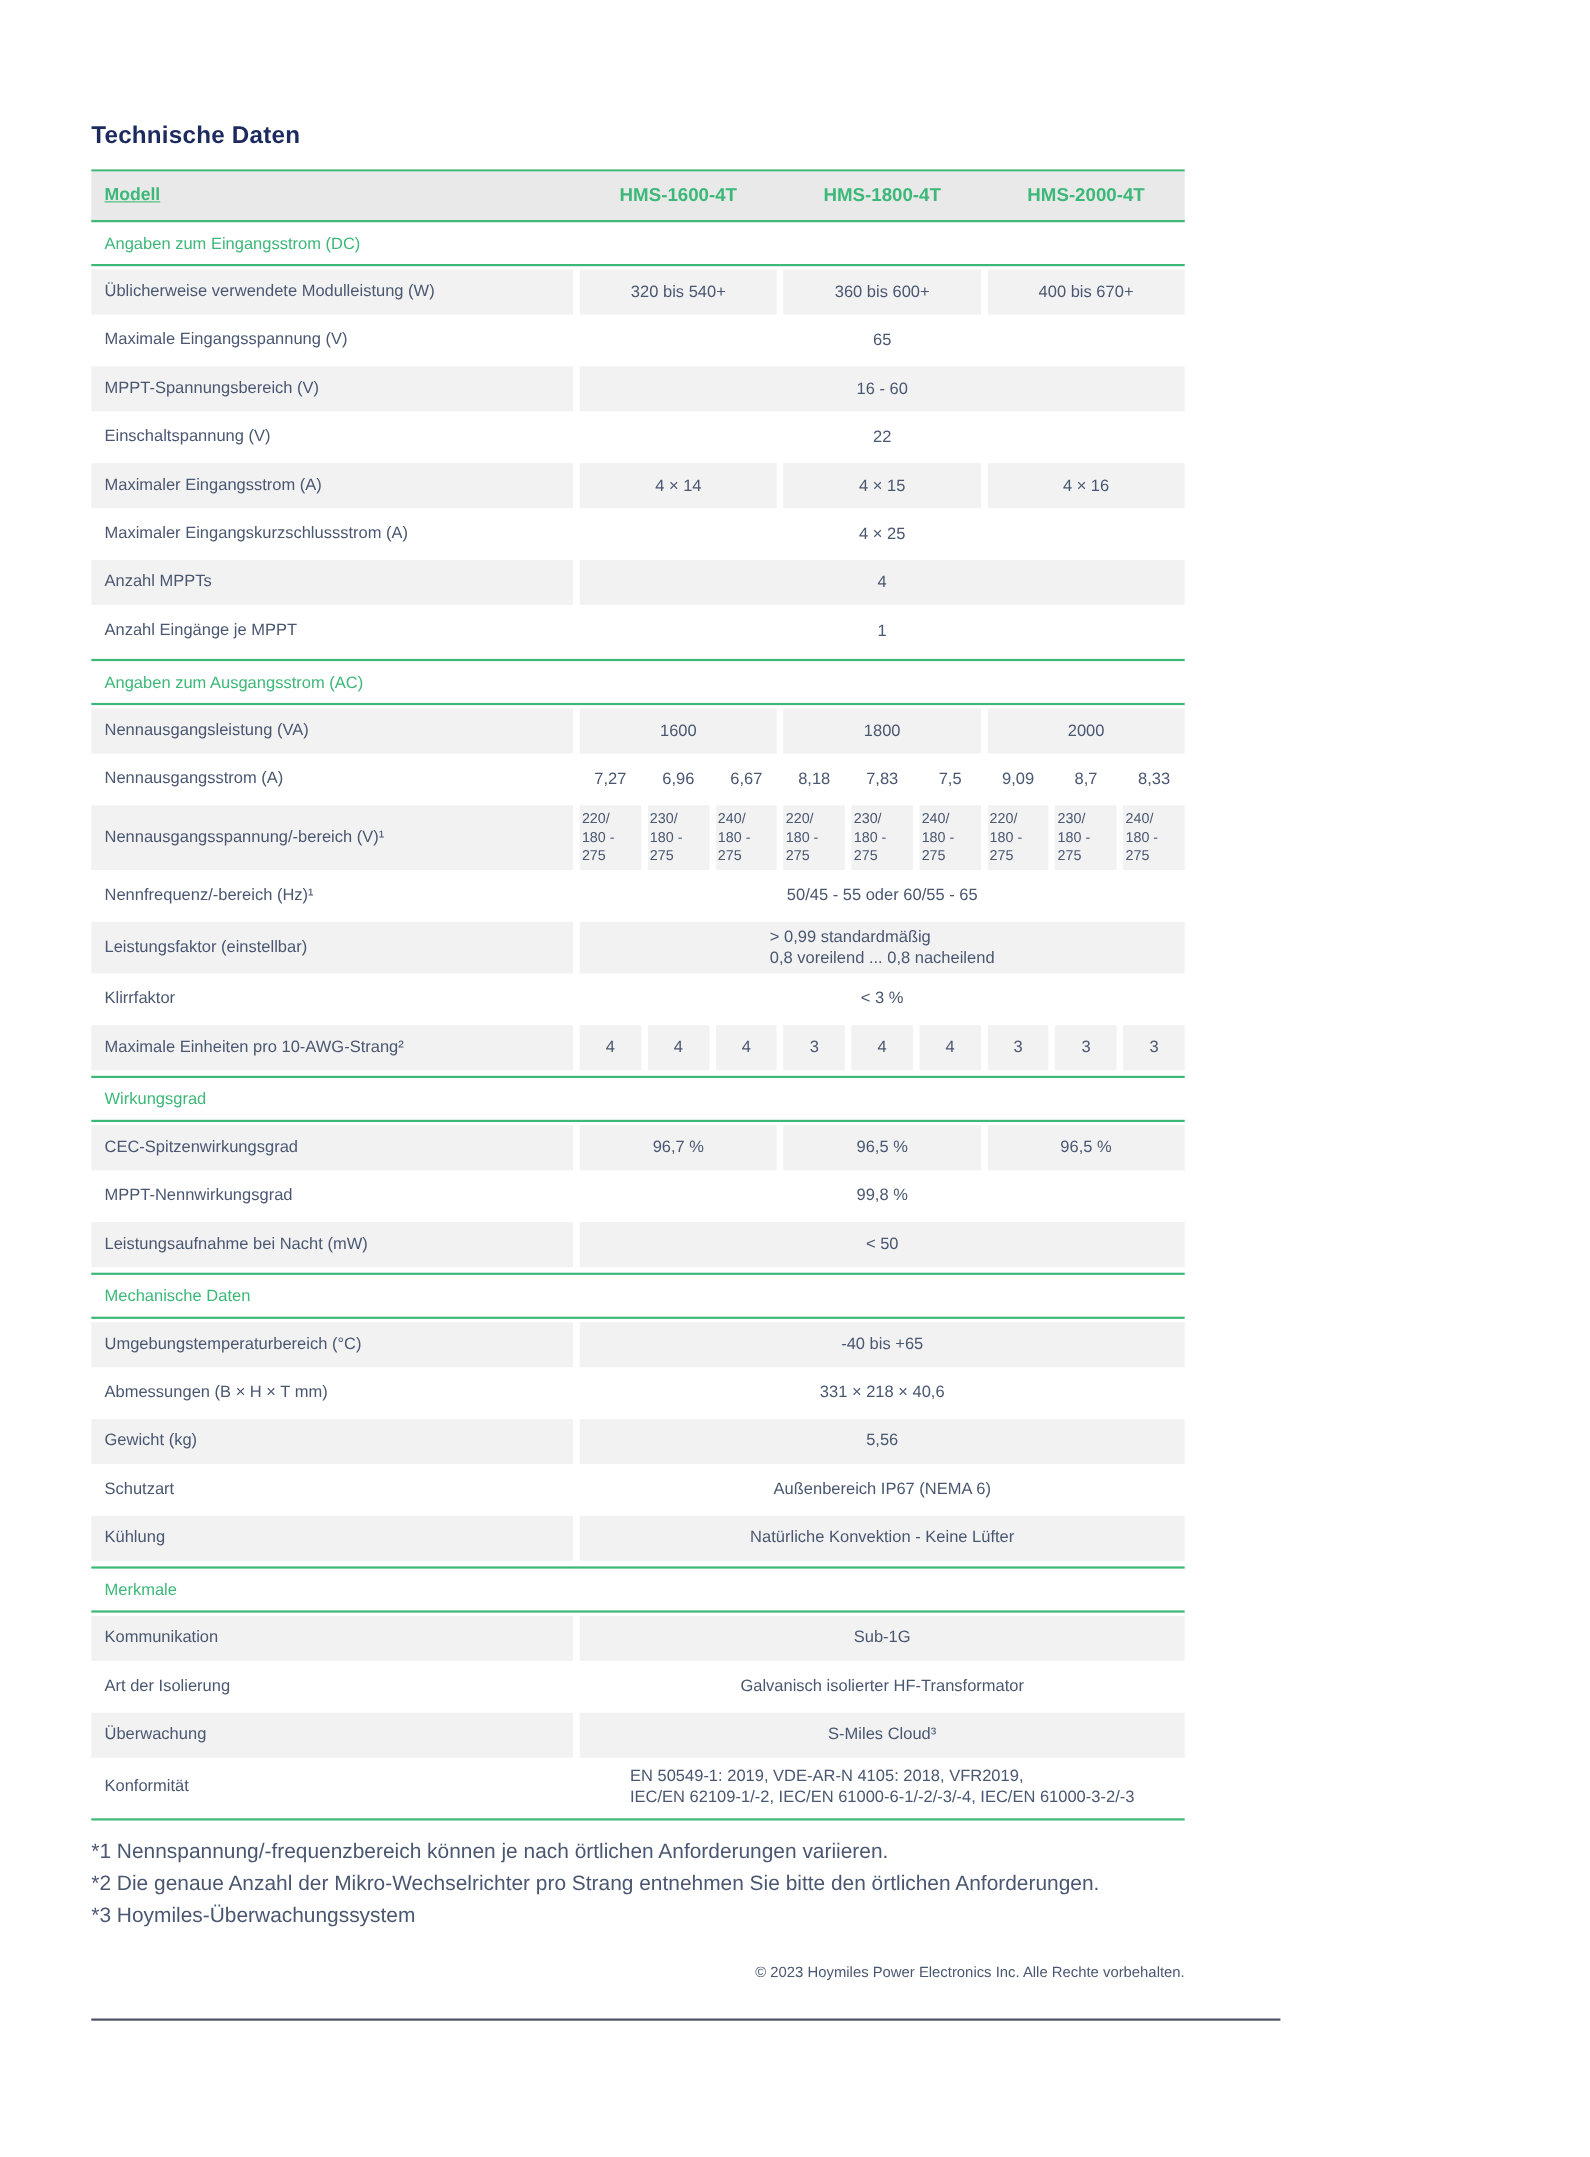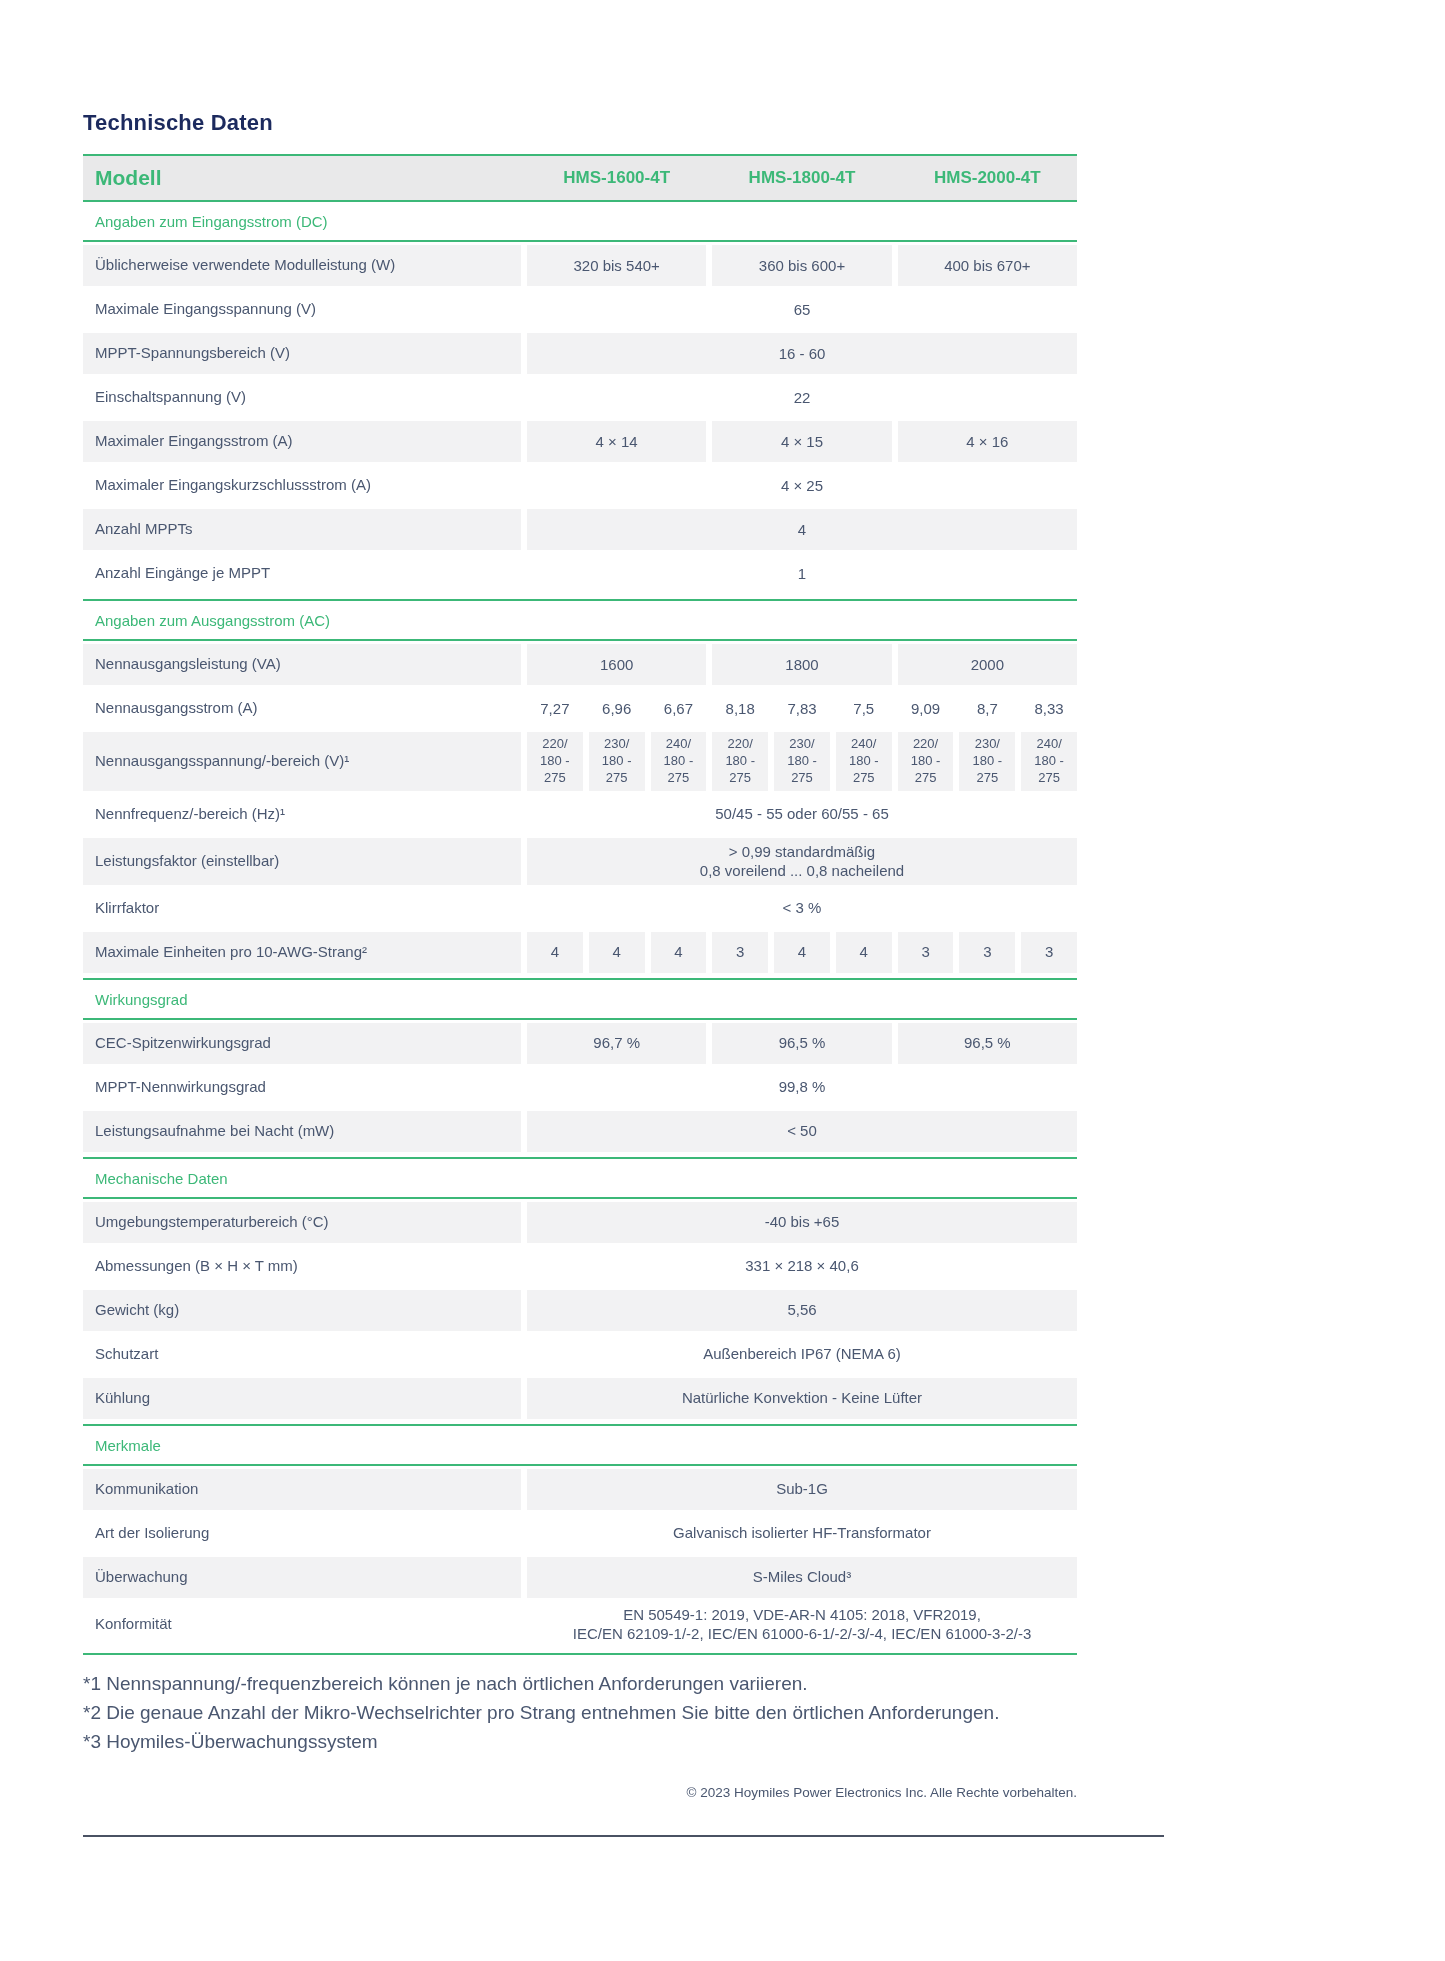--- a/index.html
+++ b/index.html
@@ -20,35 +20,35 @@
   .page-title{
     margin:0;padding-top:110px;font-size:22px;font-weight:700;
     color:var(--navy);letter-spacing:.2px;
   }
   .spec-table{margin-top:18px;border-top:2px solid var(--green);}
   .thead{
     background:var(--header-shade);border-bottom:2px solid var(--green);
     display:grid;grid-template-columns:438px repeat(9,1fr);column-gap:6px;
     height:46px;align-items:center;
   }
-  .th-label{padding-left:12px;color:var(--green);font-weight:700;font-size:21px;}
+  .th-label{padding-left:12px;color:var(--green);font-weight:700;font-size:16px;text-decoration:underline;}
   .th-model{text-align:center;color:var(--green);font-weight:700;font-size:17px;}
   .section{border-bottom:2px solid var(--green);padding-bottom:2px;}
   .section-title{
     color:var(--green);font-weight:400;font-size:15px;
     padding:11px 0 10px 12px;border-bottom:2px solid var(--green);margin-bottom:2px;
   }
   .row{
     display:grid;grid-template-columns:438px repeat(9,1fr);column-gap:6px;
     margin:3px 0;min-height:41px;
   }
   .cell{display:flex;align-items:center;font-size:15px;color:var(--text);}
   .cell.label{padding:4px 10px 4px 12px;line-height:1.25;}
   .cell.value{
-    justify-content:center;text-align:center;white-space:pre-line;
+    justify-content:center;white-space:pre-line;
     padding:4px 2px;line-height:1.3;
   }
   .cell.value.small{font-size:13px;}
   .spf{grid-column:2 / -1;}
   .sp3{grid-column:span 3;}
   .sp1{grid-column:span 1;}
   .row.shaded .cell{background:var(--shade);}
   .footnotes{margin-top:14px;}
   .footnote{font-size:19px;line-height:29px;color:var(--text);}
   .bottom-rule{

